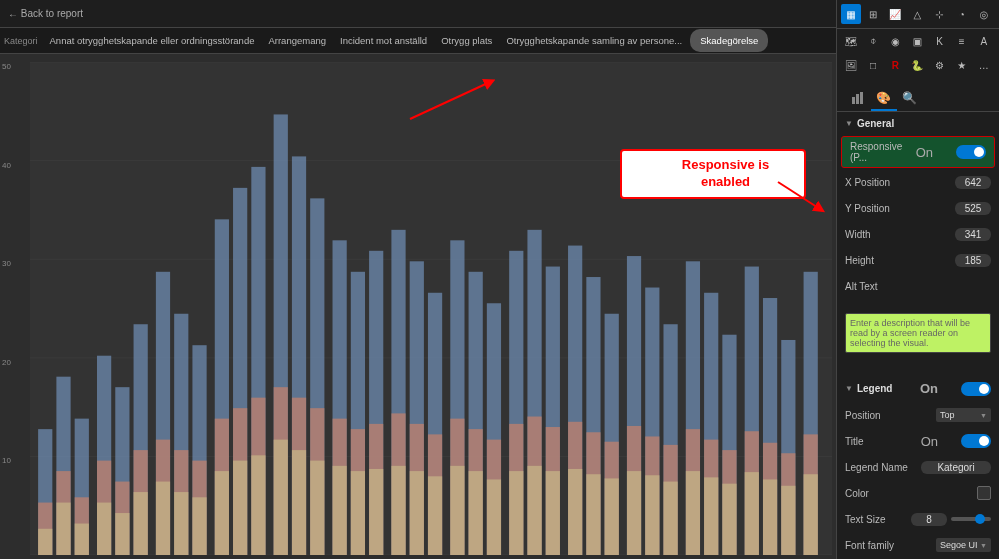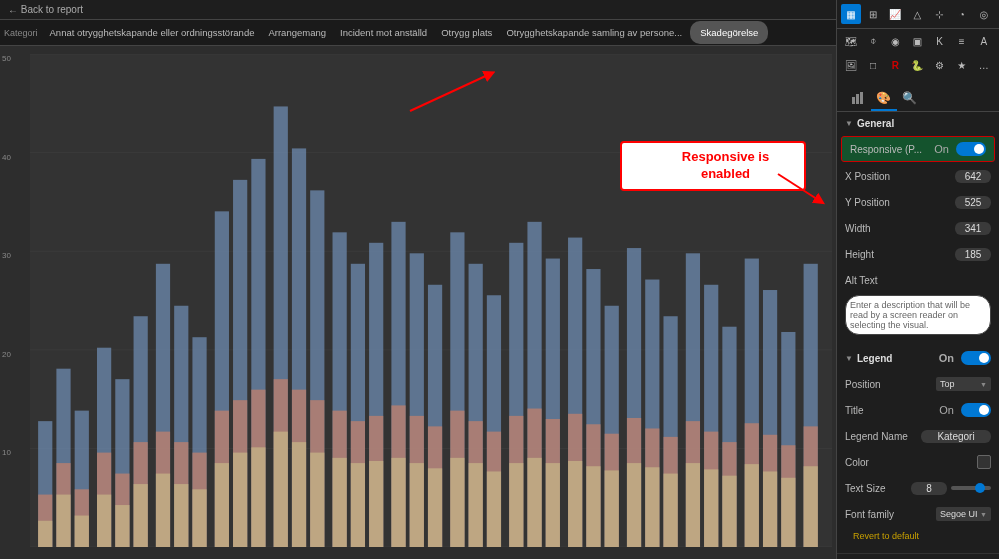--- a/index.html
+++ b/index.html
@@ -8,21 +8,21 @@
     
     .chart-panel {
       flex: 1;
       background: #2d2d2d;
       position: relative;
       overflow: hidden;
     }
 
     
     .top-toolbar {
-      height: 20px;
+      height: 28px;
       background: #1e1e1e;
       display: flex;
       align-items: center;
       padding: 0 8px;
       gap: 4px;
       font-size: 10px;
       color: #aaa;
       border-bottom: 1px solid #444;
     }
     .back-link {
@@ -232,38 +232,38 @@
       position: absolute;
       right: 2px;
       top: 2px;
       width: 10px;
       height: 10px;
       background: white;
       border-radius: 50%;
     }
 
     .on-text {
-      font-size: 11px;
+      font-size: 13px;
       color: #aaa;
-      margin-right: 3px;
+      margin-right: 19px;
     }
 
     .toggle-group {
       display: flex;
       align-items: center;
       gap: 4px;
     }
 
     
     .alt-text-area {
-      margin: 2px 8px;
+      margin: 14px 8px;
       padding: 4px;
-      background: #ffffff;
+      background: #bef264;
       border: 1px solid #444;
-      border-radius: 14px;
+      border-radius: 2px;
       font-size: 9px;
       color: #666;
       min-height: 32px;
     }
 
     .divider { height: 1px; background: #3a3a3a; margin: 4px 0; }
 
     
     .slider-group {
       display: flex;

